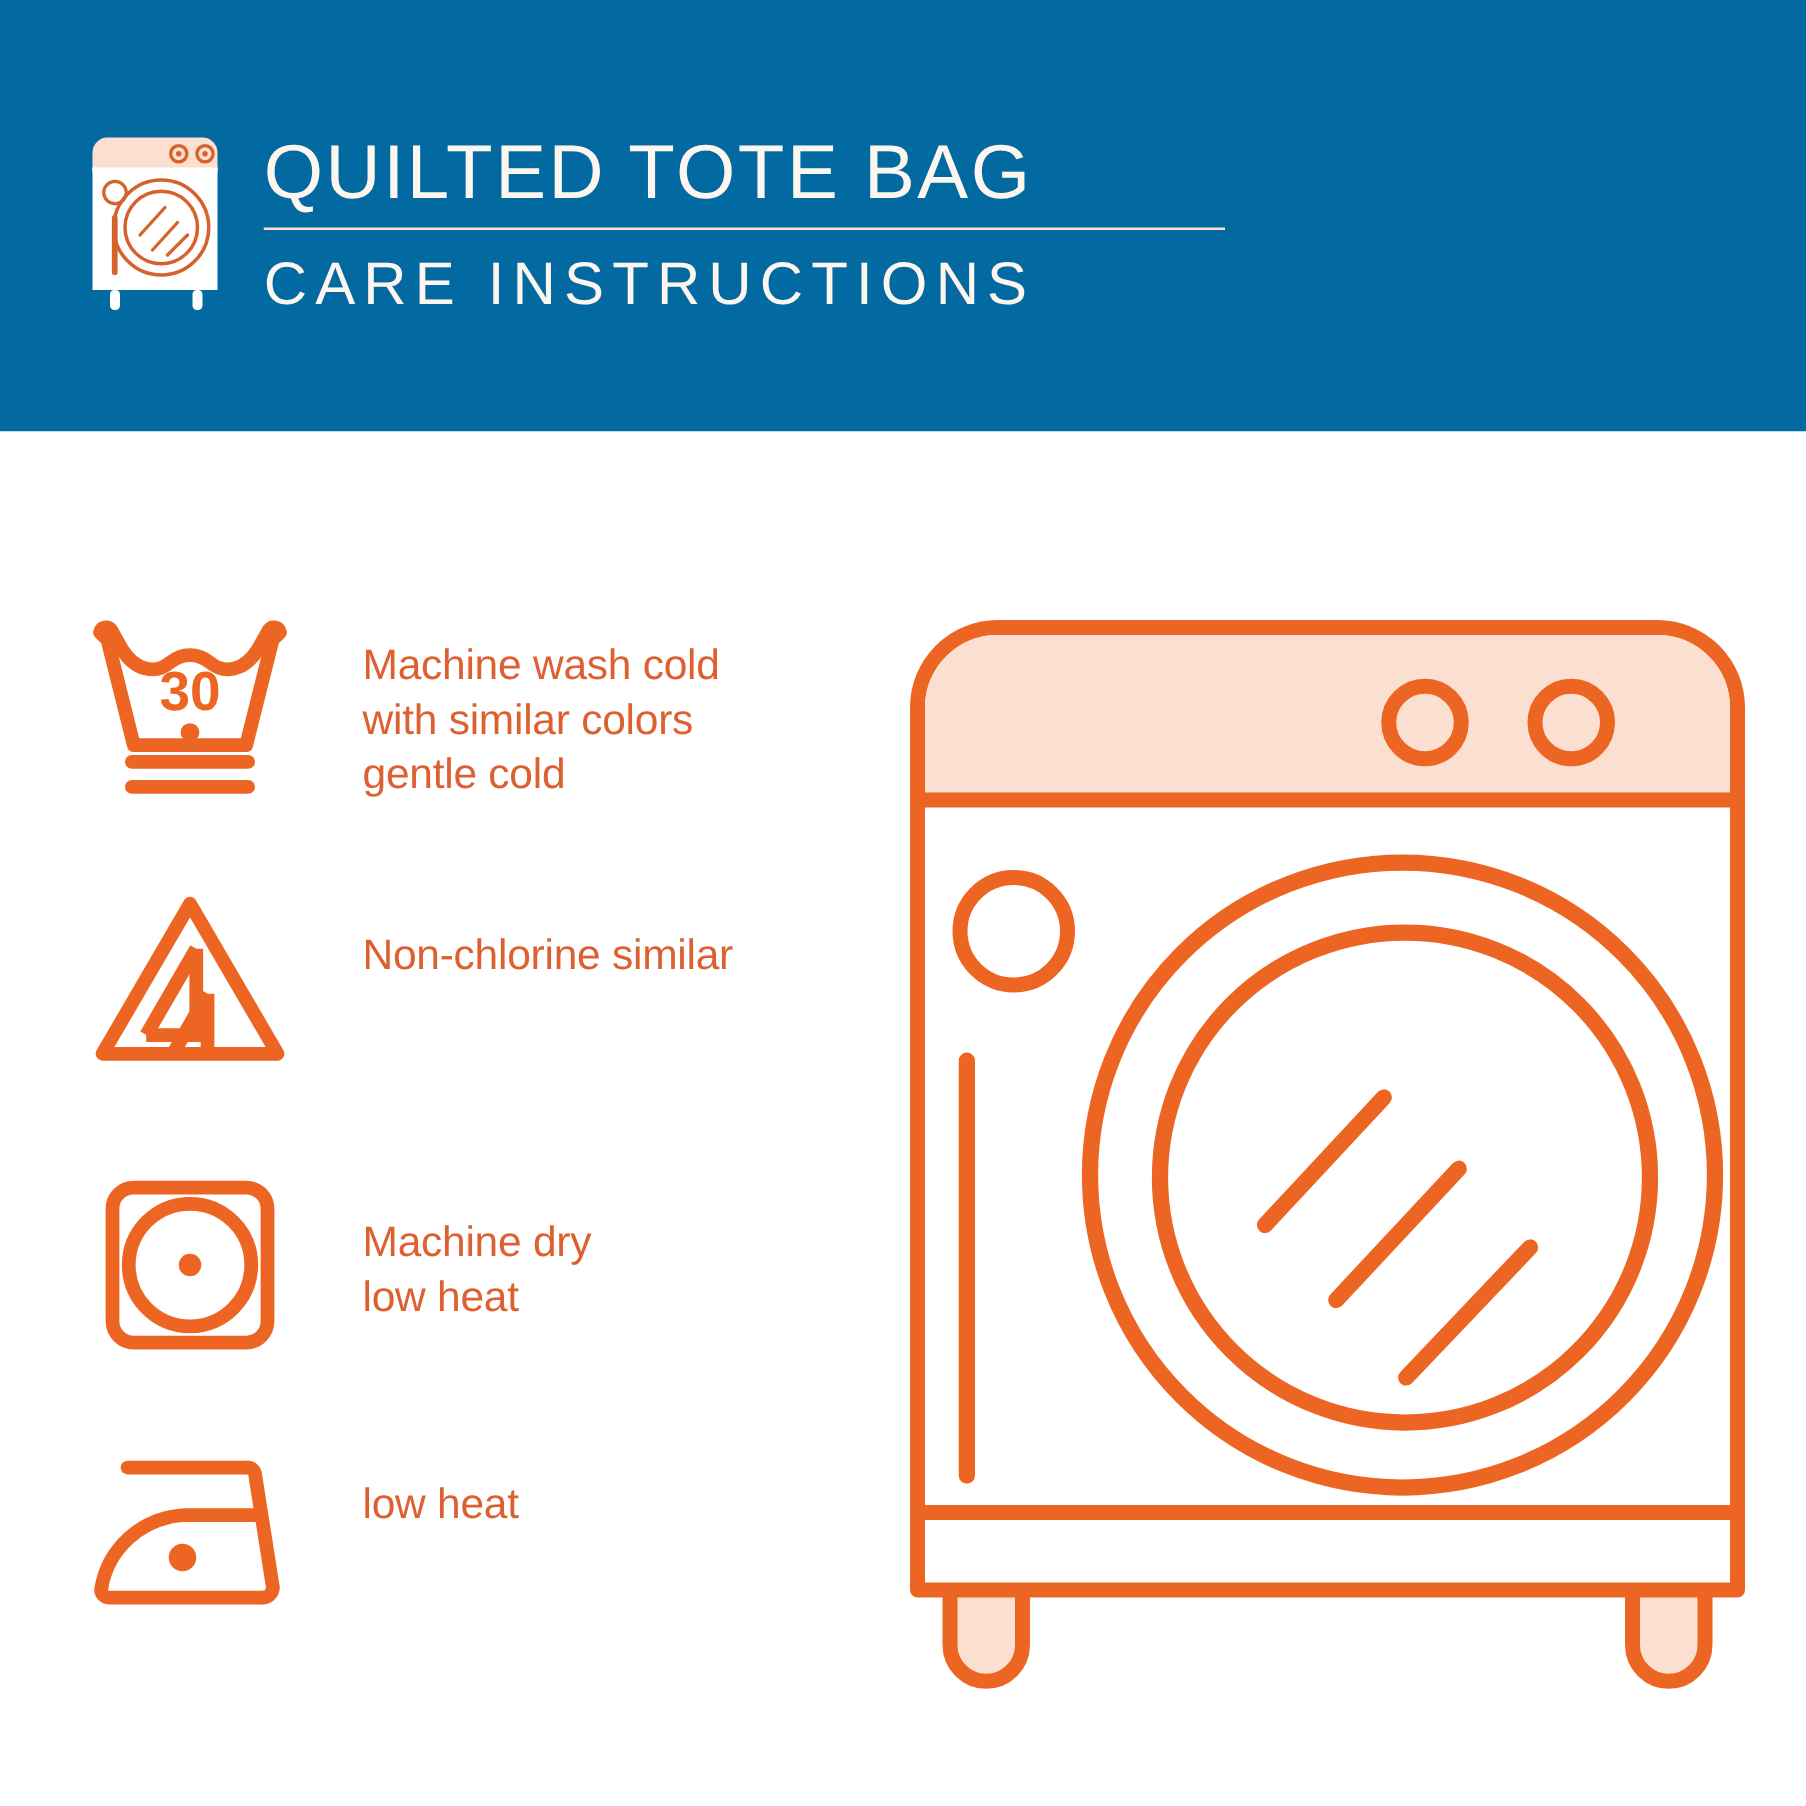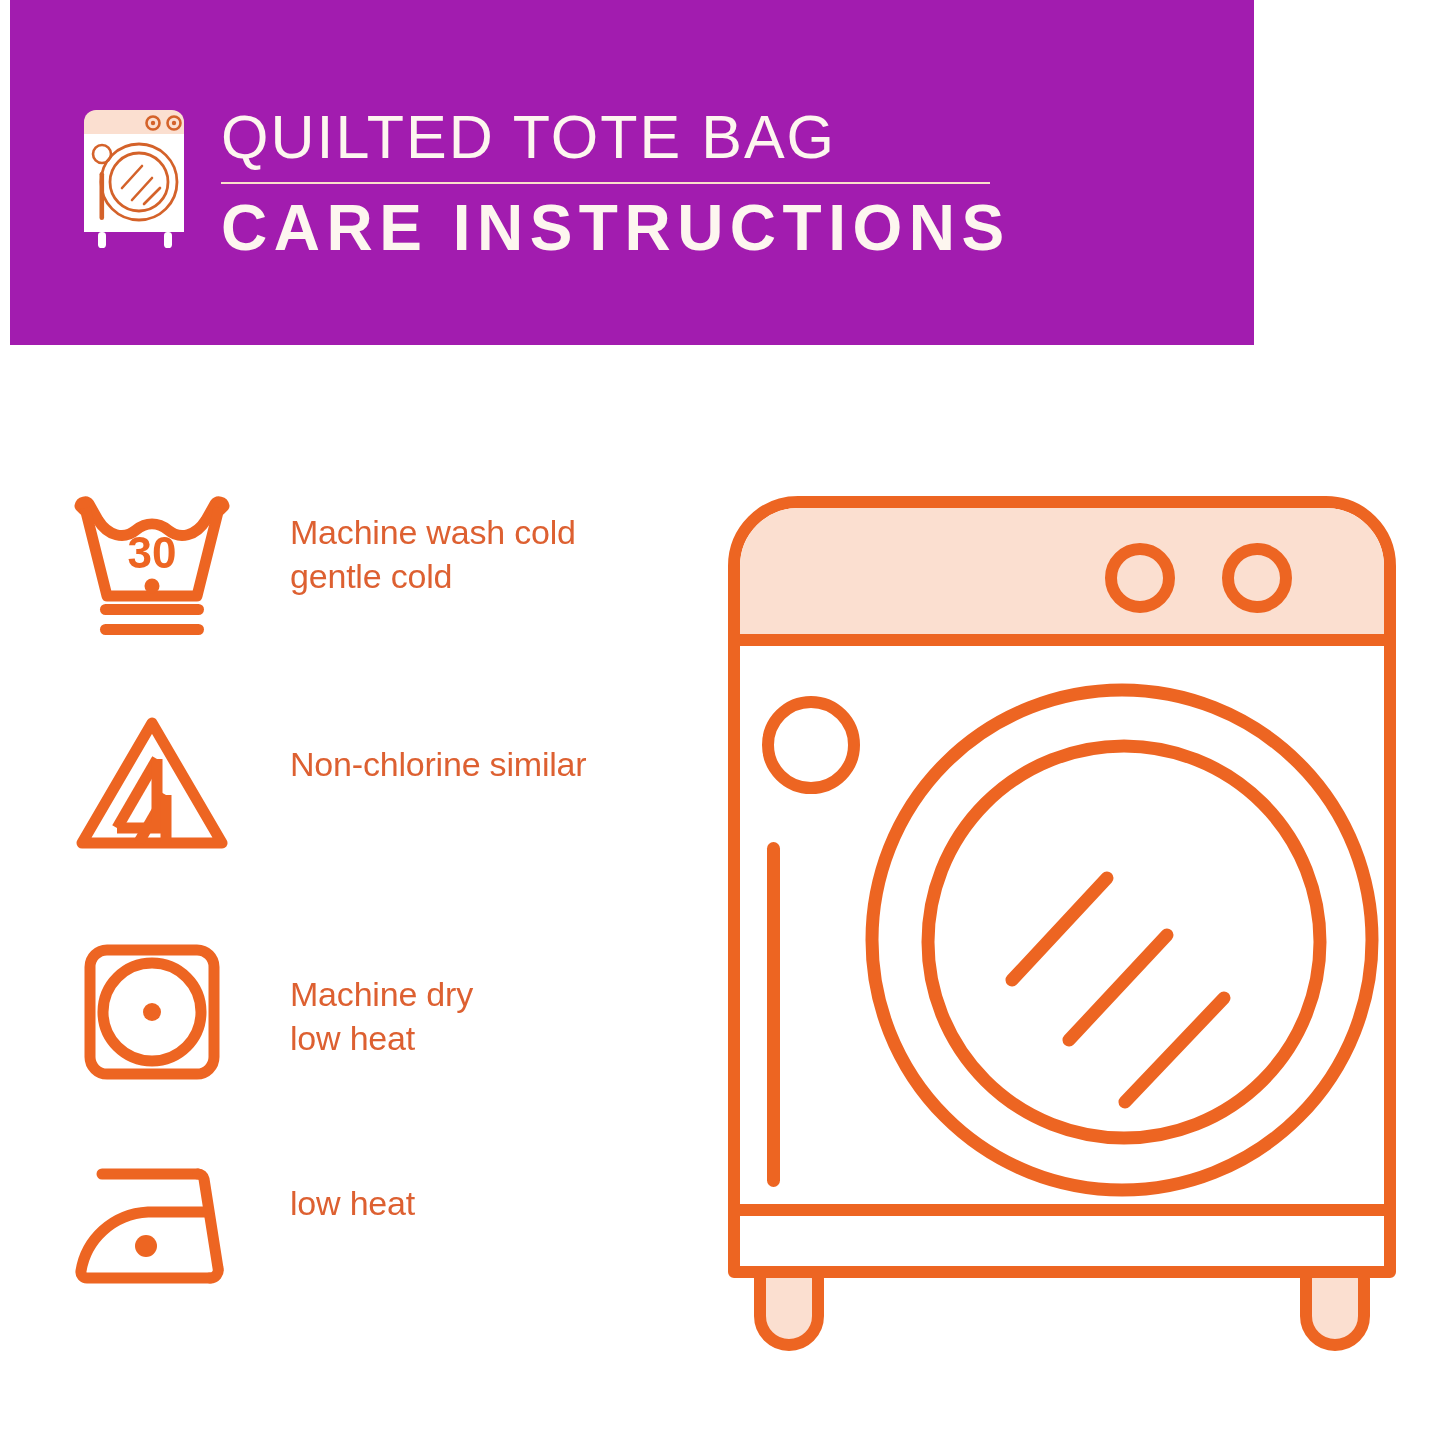--- a/index.html
+++ b/index.html
@@ -14,25 +14,25 @@
     position: relative;
     width: 1445px;
     height: 1445px;
     background: #ffffff;
     overflow: hidden;
   }
 
   
   #header {
     position: absolute;
-    left: 10px;
+    left: 0;
     top: 0;
-    width: 1244px;
+    width: 1445px;
     height: 345px;
-    background: #a21caf;
+    background: #0369a1;
   }
   #header-logo {
     position: absolute;
     left: 66px;
     top: 104px;
     width: 118px;
     height: 150px;
   }
   #header-text {
     position: absolute;
@@ -51,22 +51,22 @@
   }
   #title-rule {
     width: 769px;
     height: 1.6px;
     background: #FBDFCB;
     margin-top: 9px;
     margin-bottom: 10px;
   }
   #title-sub {
     font-family: "Liberation Sans", sans-serif;
-    font-weight: 700;
-    font-size: 64px;
+    font-weight: 400;
+    font-size: 48px;
     line-height: 68px;
     letter-spacing: 6.5px;
     color: #FDF6EF;
     white-space: nowrap;
   }
 
   
   #care-list {
     position: absolute;
     left: 0;
@@ -181,20 +181,21 @@
           <text x="80" y="72" font-family="Liberation Sans, sans-serif" font-size="44" font-weight="700" fill="#ED6522" text-anchor="middle">30</text>
 
           <circle cx="80" cy="90" r="7.5" fill="#ED6522"></circle>
 
           <rect x="28" y="108" width="104" height="11" rx="5.5" fill="#ED6522"></rect>
           <rect x="28" y="128" width="104" height="11" rx="5.5" fill="#ED6522"></rect>
         </svg>
       </div>
       <div class="care-text">
         <span class="ln">Machine wash cold</span>
+        <span class="ln">with similar colors</span>
         <span class="ln">gentle cold</span>
       </div>
     </div>
 
     <div class="care-row" id="row-bleach">
       <div class="care-icon">
         <svg width="160" height="145" viewBox="0 0 160 145" xmlns="http://www.w3.org/2000/svg">
 
           <path d="M78 12 L148 132 L8 132 Z" fill="none" stroke="#ED6522" stroke-width="11" stroke-linejoin="round"></path>
 

